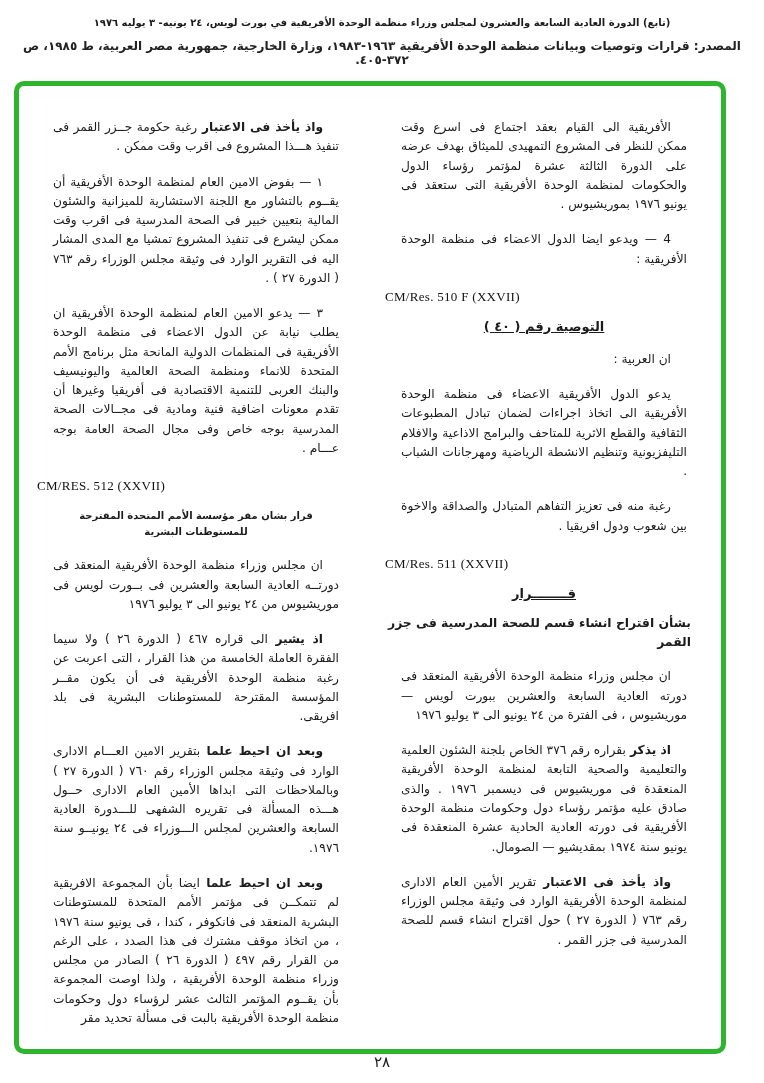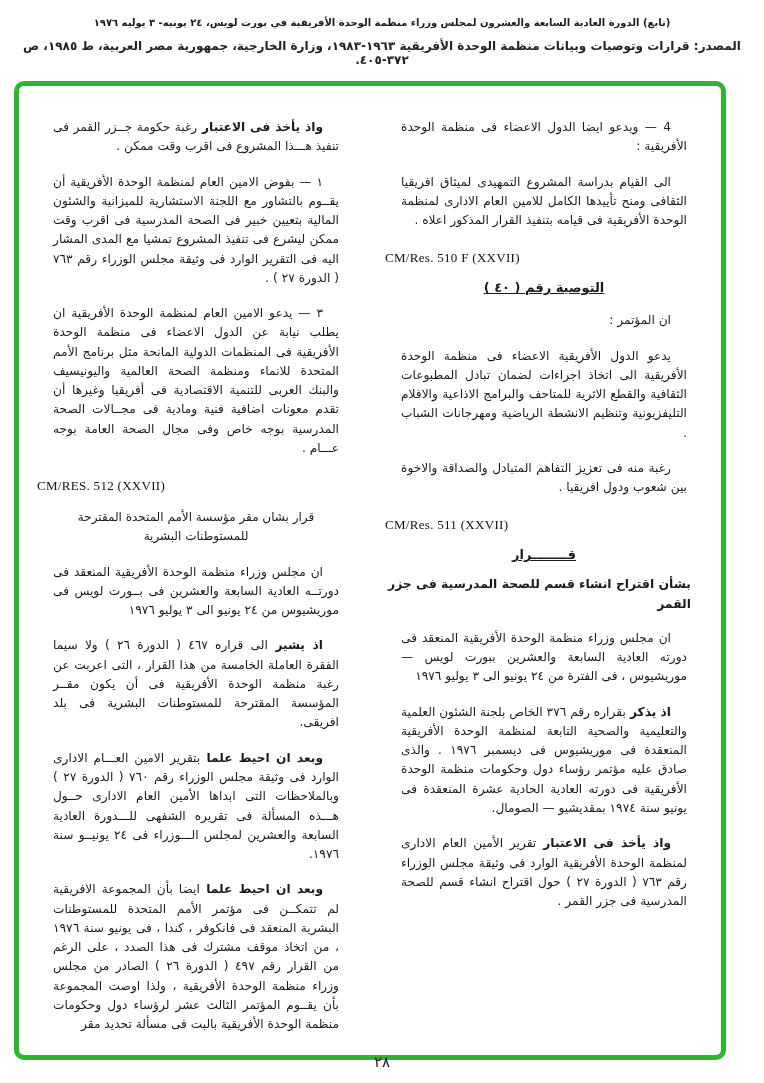--- a/index.html
+++ b/index.html
@@ -75,23 +75,23 @@
     text-decoration: underline;
   }
   .heading2 {
     font-weight: bold;
     font-size: 12.4px;
     line-height: 1.55;
     margin: 4px 12px 10px 0;
     text-align: right;
   }
   .heading-center-block {
-    font-weight: normal;
+    font-weight: bold;
     text-align: center;
-    font-size: 12px;
+    font-size: 10px;
     line-height: 1.6;
     margin: 6px 18px 12px 18px;
   }
   .page-number {
     position: absolute;
     bottom: 12px;
     left: 0;
     right: 0;
     text-align: center;
     font-size: 15px;
@@ -102,25 +102,25 @@
 <body>
 
 <header class="page-header">
   <div class="header-line1">(تابع) الدورة العادية السابعة والعشرون لمجلس وزراء منظمة الوحدة الأفريقية في بورت لويس، ٢٤ يونيه- ٣ يوليه ١٩٧٦</div>
   <div class="header-line2">المصدر: قرارات وتوصيات وبيانات منظمة الوحدة الأفريقية ١٩٦٣-١٩٨٣، وزارة الخارجية، جمهورية مصر العربية، ط ١٩٨٥، ص ٣٧٢-٤٠٥.</div>
 </header>
 
 <div class="green-frame">
   <div class="columns">
     <div class="column">
+        <p class="para">الأفريقية الى القيام بعقد اجتماع فى اسرع وقت ممكن للنظر فى المشروع التمهيدى للميثاق بهدف عرضه على الدورة الثالثة عشرة لمؤتمر رؤساء الدول والحكومات لمنظمة الوحدة الأفريقية التى ستعقد فى يونيو ١٩٧٦ بموريشيوس .</p>
         <p class="para">4 — ويدعو ايضا الدول الاعضاء فى منظمة الوحدة الأفريقية :</p>
-        <p class="para">الى القيام بدراسة المشروع التمهيدى لميثاق افريقيا الثقافى ومنح تأييدها الكامل للامين العام الادارى لمنظمة الوحدة الأفريقية فى قيامه بتنفيذ القرار المذكور اعلاه .</p>
         <p class="ref">CM/Res. 510 F (XXVII)</p>
         <p class="heading">التوصية رقم ( ٤٠ )</p>
-        <p class="para">ان المؤتمر :</p>
+        <p class="para">ان العربية :</p>
         <p class="para">يدعو الدول الأفريقية الاعضاء فى منظمة الوحدة الأفريقية الى اتخاذ اجراءات لضمان تبادل المطبوعات الثقافية والقطع الاثرية للمتاحف والبرامج الاذاعية والافلام التليفزيونية وتنظيم الانشطة الرياضية ومهرجانات الشباب .</p>
         <p class="para">رغبة منه فى تعزيز التفاهم المتبادل والصداقة والاخوة بين شعوب ودول افريقيا .</p>
         <p class="ref">CM/Res. 511 (XXVII)</p>
         <p class="heading">قــــــــرار</p>
         <p class="heading2">بشأن اقتراح انشاء قسم للصحة المدرسية فى جزر القمر</p>
         <p class="para">ان مجلس وزراء منظمة الوحدة الأفريقية المنعقد فى دورته العادية السابعة والعشرين ببورت لويس — موريشيوس ، فى الفترة من ٢٤ يونيو الى ٣ يوليو ١٩٧٦</p>
         <p class="para"><b>اذ يذكر </b>بقراره رقم ٣٧٦ الخاص بلجنة الشئون العلمية والتعليمية والصحية التابعة لمنظمة الوحدة الأفريقية المنعقدة فى موريشيوس فى ديسمبر ١٩٧٦ . والذى صادق عليه مؤتمر رؤساء دول وحكومات منظمة الوحدة الأفريقية فى دورته العادية الحادية عشرة المنعقدة فى يونيو سنة ١٩٧٤ بمقديشيو — الصومال.</p>
         <p class="para"><b>واذ يأخذ فى الاعتبار </b>تقرير الأمين العام الادارى لمنظمة الوحدة الأفريقية الوارد فى وثيقة مجلس الوزراء رقم ٧٦٣ ( الدورة ٢٧ ) حول اقتراح انشاء قسم للصحة المدرسية فى جزر القمر .</p>
       </div>
     <div class="column">

